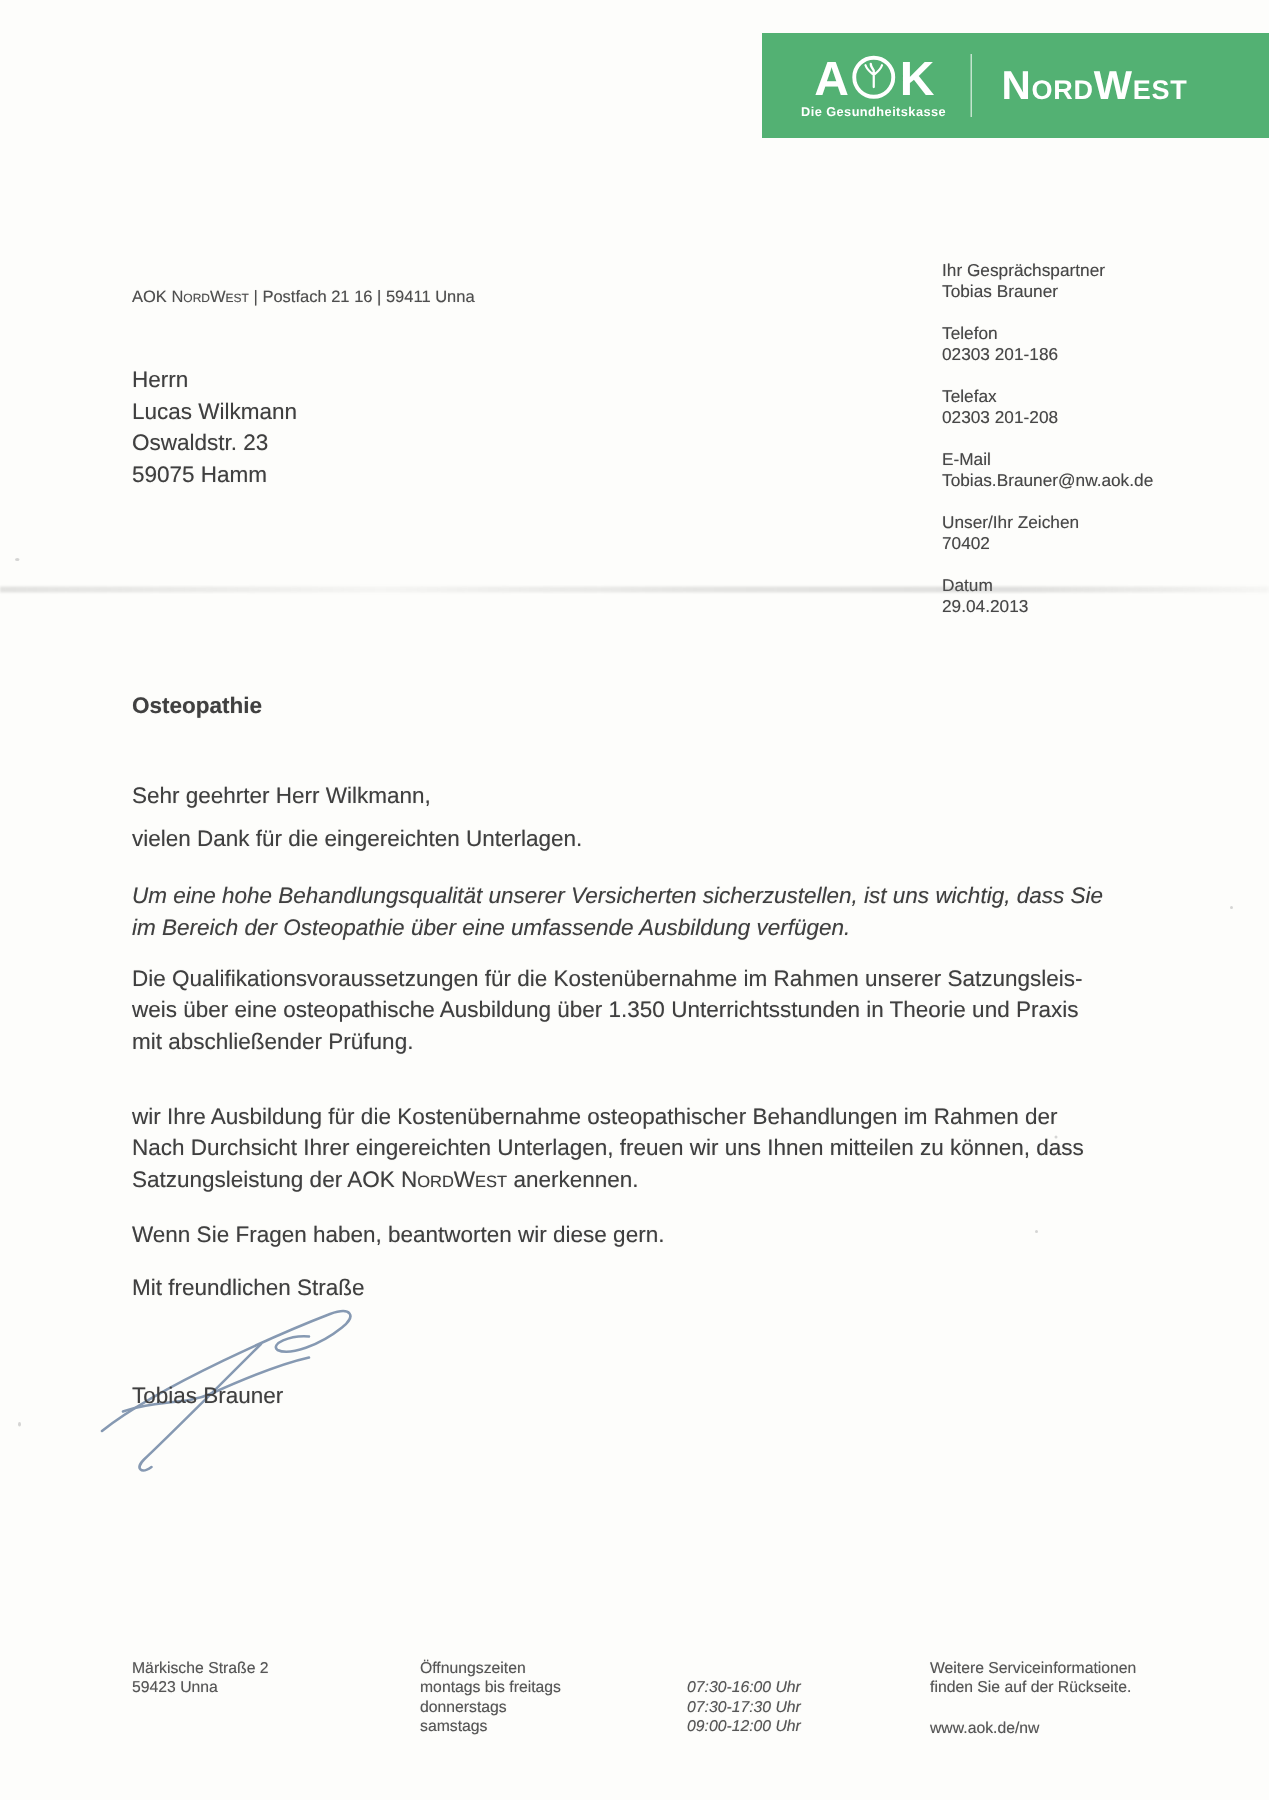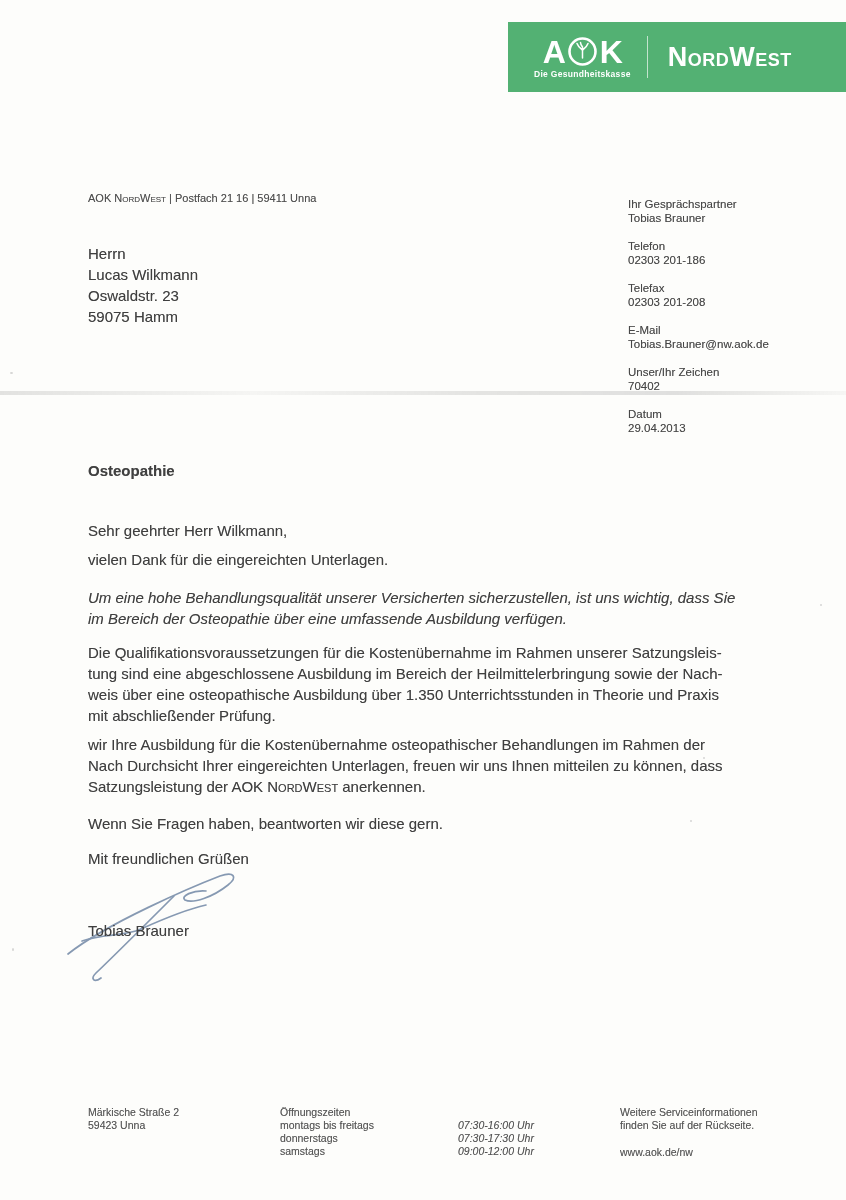--- a/index.html
+++ b/index.html
@@ -28,21 +28,21 @@
   .region{ color:#fff; display:flex; align-items:baseline; letter-spacing:0.5px; font-weight:600; }
   .region .cap{ font-size:27px; }
   .region .small{ font-size:18px; text-transform:uppercase; }
 
   
   .sender-line{ position:absolute; left:88px; top:192px; font-size:11px; color:#4e4e4e; }
   .sc{ font-variant:small-caps; }
   .recipient{ position:absolute; left:88px; top:243px; font-size:15px; line-height:21px; color:#3f3f3f; }
 
   
-  .info{ position:absolute; left:628px; top:197px; font-size:11.5px; line-height:14px; color:#474747; }
+  .info{ position:absolute; left:628px; top:174px; font-size:11.5px; line-height:14px; color:#474747; }
   .info-group{ margin-bottom:14px; }
 
   
   .abs{ position:absolute; left:88px; }
   .subject{ top:462px; font-size:15px; font-weight:700; }
   .bodytext{ font-size:15px; line-height:21px; color:#3f3f3f; }
   .salutation{ top:520px; }
   .p1{ top:549px; }
   .p2{ top:587px;font-style:italic; }
   .p3{ top:642px; }
@@ -144,33 +144,32 @@
 
   <div class="abs p1 bodytext scan-text">vielen Dank für die eingereichten Unterlagen.</div>
 
   <div class="abs p2 bodytext scan-text">
     <div>Um eine hohe Behandlungsqualität unserer Versicherten sicherzustellen, ist uns wichtig, dass Sie</div>
     <div>im Bereich der Osteopathie über eine umfassende Ausbildung verfügen.</div>
   </div>
 
   <div class="abs p3 bodytext scan-text">
     <div>Die Qualifikationsvoraussetzungen für die Kostenübernahme im Rahmen unserer Satzungsleis-</div>
-    <div>tung sind eine abgeschlossene Ausbildung im Bereich der Heilmittelerbringung sowie der Nach-</div>
     <div>weis über eine osteopathische Ausbildung über 1.350 Unterrichtsstunden in Theorie und Praxis</div>
     <div>mit abschließender Prüfung.</div>
   </div>
 
   <div class="abs p4 bodytext scan-text">
     <div>wir Ihre Ausbildung für die Kostenübernahme osteopathischer Behandlungen im Rahmen der</div>
     <div>Nach Durchsicht Ihrer eingereichten Unterlagen, freuen wir uns Ihnen mitteilen zu können, dass</div>
     <div><span>Satzungsleistung der AOK </span><span class="sc">NordWest</span><span> anerkennen.</span></div>
   </div>
 
   <div class="abs p5 bodytext scan-text">Wenn Sie Fragen haben, beantworten wir diese gern.</div>
-  <div class="abs closing bodytext scan-text">Mit freundlichen Grüßen</div>
+  <div class="abs closing bodytext scan-text">Mit freundlichen Straße</div>
 
   <svg class="signature" viewBox="0 0 230 132">
     <path d="M16,94 C55,63 142,26 168,16 C182,11 186,17 176,25 C161,37 141,44 133,40 C128,36 141,30 154,31"></path>
     <path d="M30,81 C52,73 71,77 89,69 C109,60 136,49 154,45"></path>
     <path d="M122,36 C97,61 62,96 44,113 C38,119 42,123 49,118"></path>
   </svg>
 
   <div class="abs signer bodytext scan-text">Tobias Brauner</div>
 
   <div class="footer-block f-address scan-text">

